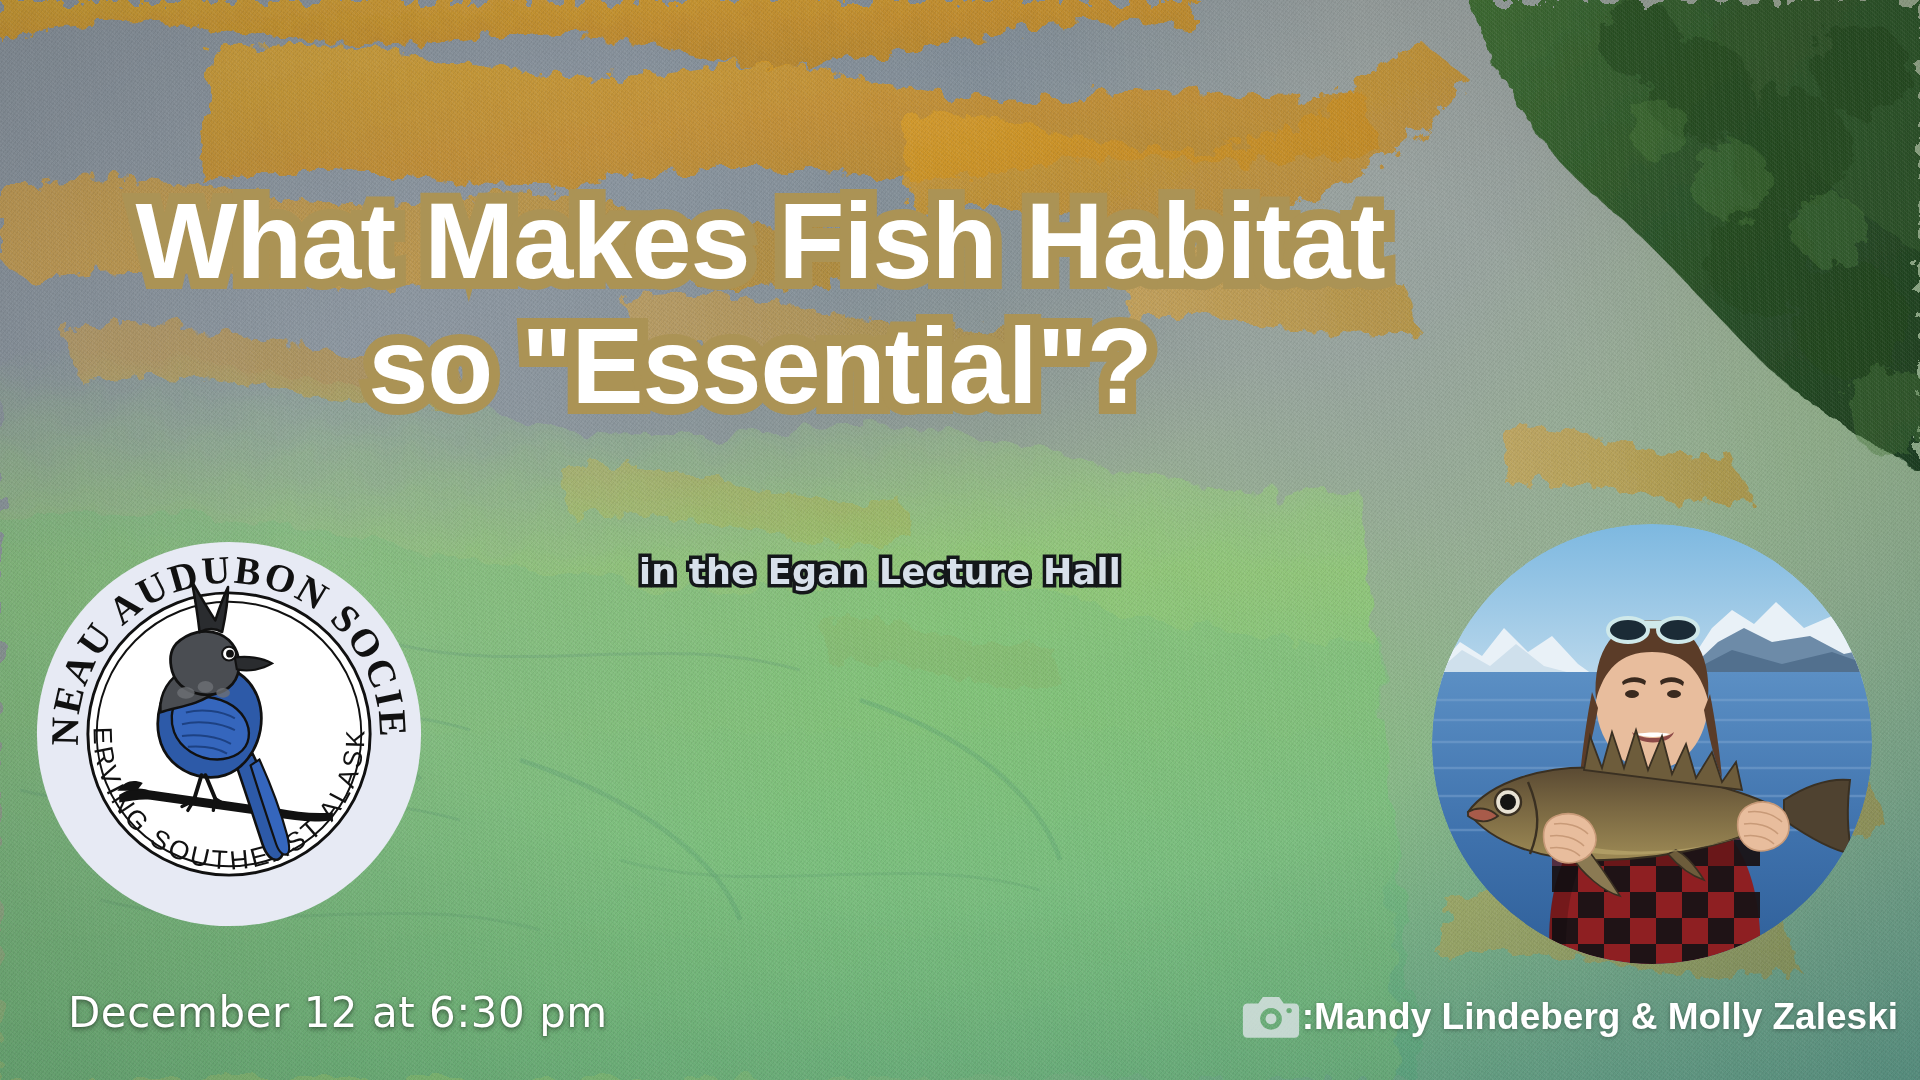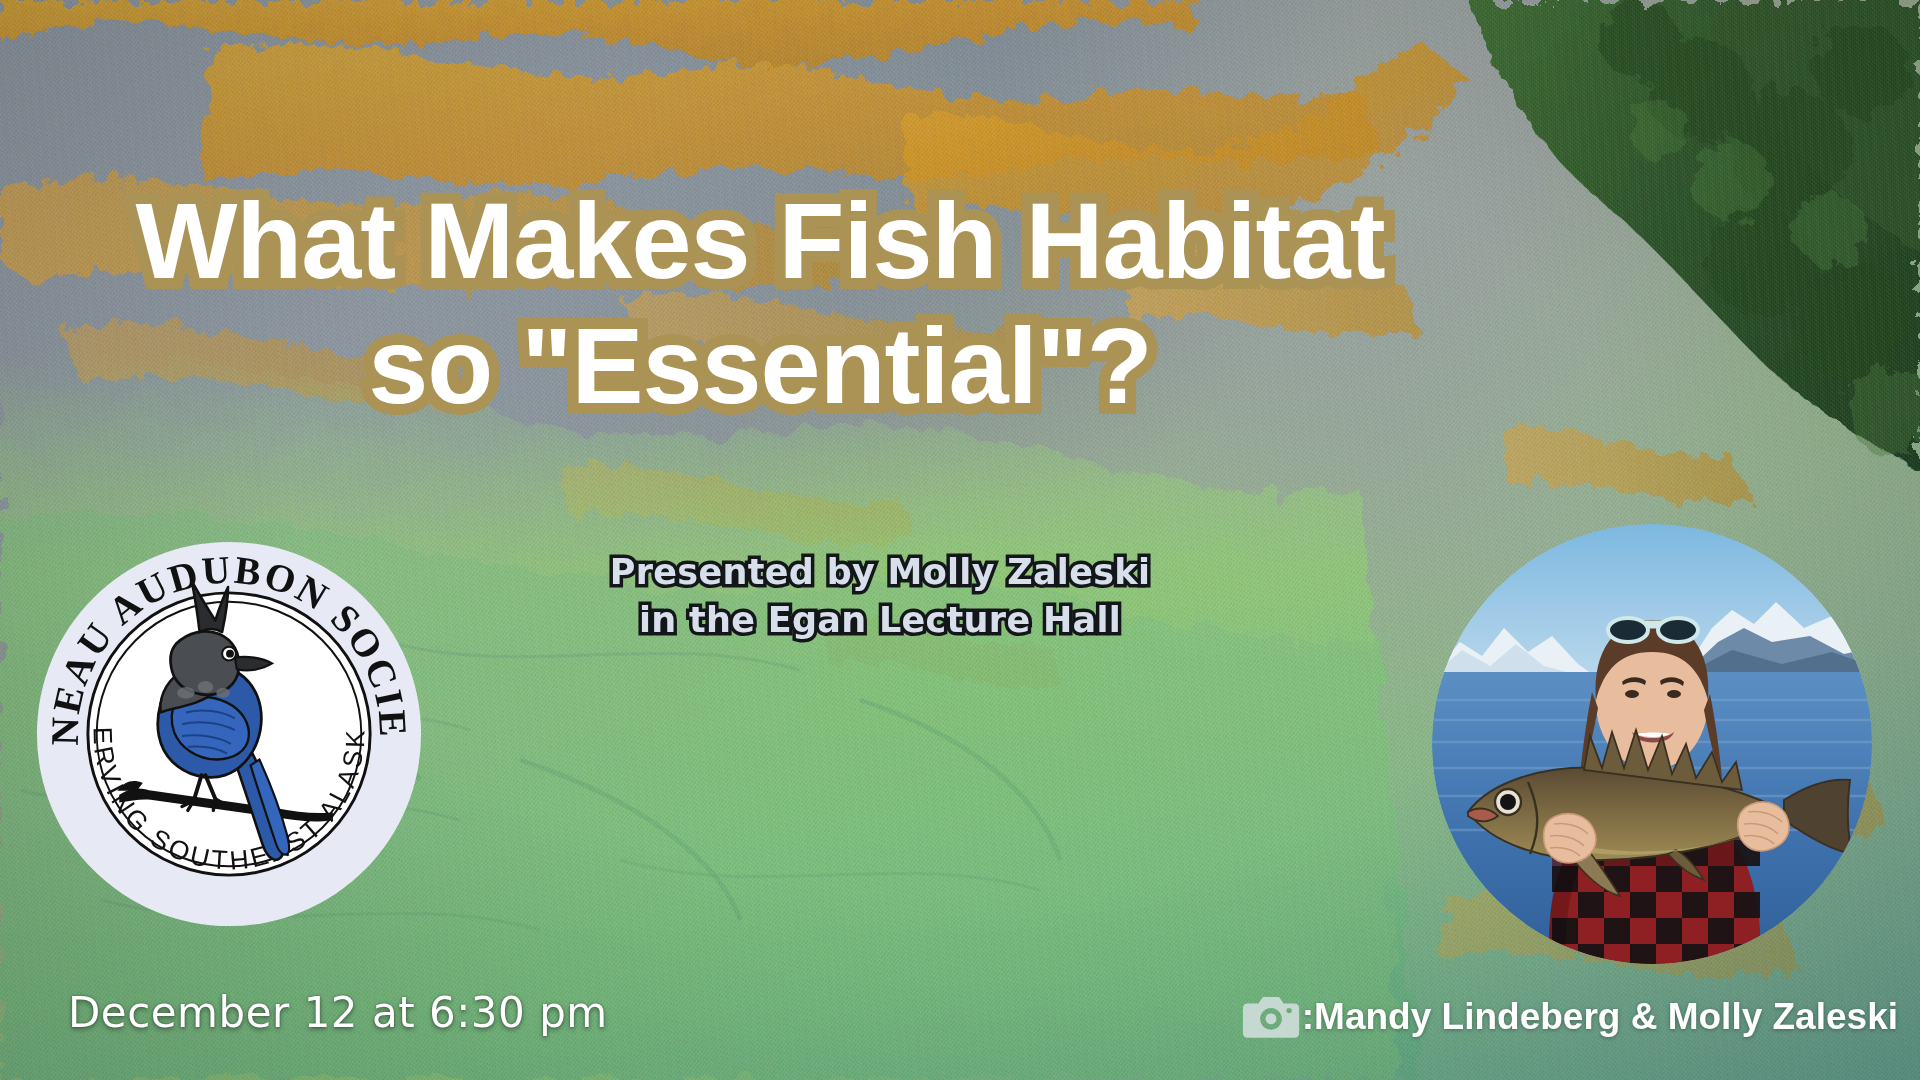--- a/index.html
+++ b/index.html
@@ -216,21 +216,20 @@
 
   <div class="bg-layer" id="bg-grain"></div>
   <div class="bg-layer" id="bg-vignette"></div>
 
   <div class="title-block">
     <div class="title-line l1">What Makes Fish Habitat</div>
     <div class="title-line l2">so "Essential"?</div>
   </div>
 
   <div class="presenter-block">
-    <div class="presenter-line">Presented by Molly Zaleski</div>
     <div class="presenter-line">in the Egan Lecture Hall</div>
   </div>
 
   <div class="date-text">December 12 at 6:30 pm</div>
 
   <div class="credit">
     <svg class="camera-icon" viewBox="0 0 64 50">
       <path d="M6 10 h12 l5 -7 h18 l5 7 h12 a5 5 0 0 1 5 5 v28 a5 5 0 0 1 -5 5 h-52 a5 5 0 0 1 -5 -5 v-28 a5 5 0 0 1 5 -5 z
                M32 15 a12 12 0 1 0 0.01 0 z M32 21 a6 6 0 1 1 -0.01 0 z
                M52 15 a3 3 0 1 0 0.01 0 z" fill="#d9e2e4" fill-rule="evenodd"></path>

